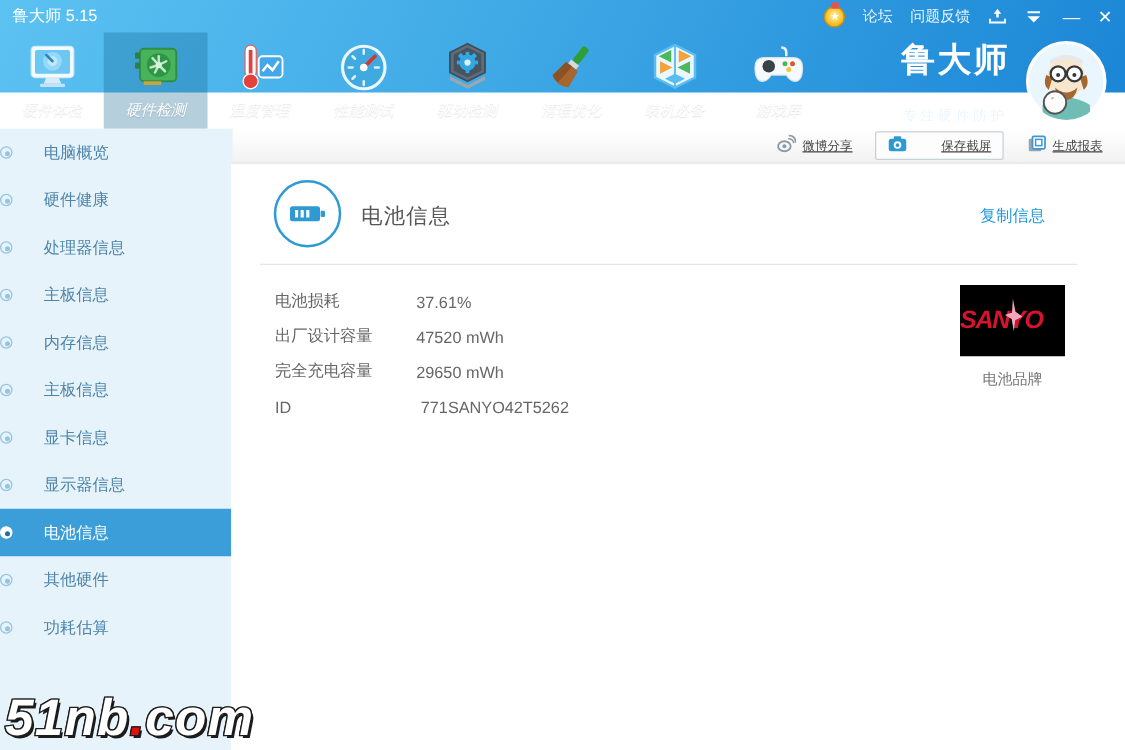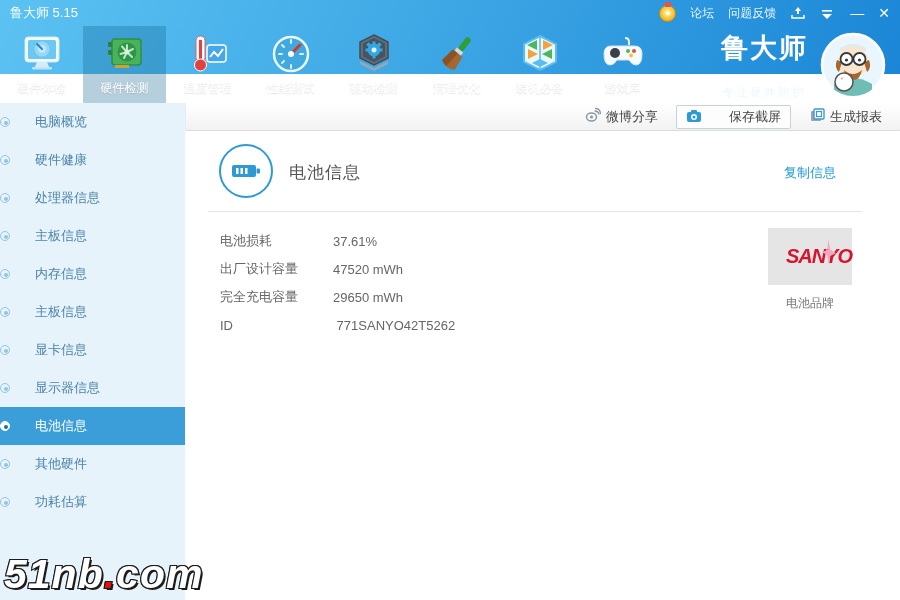--- a/index.html
+++ b/index.html
@@ -16,32 +16,32 @@
   .medal { width:17px; height:17px; border-radius:50%; background:radial-gradient(circle at 50% 45%,#ffe372 20%,#f3b71d 70%,#d99a0b 100%); border:1px solid #c78e12; position:relative; display:flex; align-items:center; justify-content:center; font-size:9px; color:#fff; }
   .medal::before { content:""; position:absolute; top:-4px; left:5px; width:6px; height:5px; background:#e5534b; }
   .tb-ico { width:16px; height:14px; display:inline-block; }
   .tb-btn { color:#fff; font-size:14px; line-height:14px; cursor:default; }
 
   
   .nav { position:absolute; top:26px; left:0; width:900px; height:77px; display:flex; }
   .nav-item { width:83px; height:77px; display:flex; flex-direction:column; align-items:center; padding-top:5px; cursor:default; }
   .nav-item.active { background:rgba(13,96,142,0.30); }
   .nav-icon { width:46px; height:46px; display:flex; align-items:center; justify-content:center; }
-  .nav-label { color:#fff; font-size:12px; margin-top:3px; text-shadow:0 1px 1px rgba(0,0,0,0.15); white-space:nowrap; }
+  .nav-label { color:#fff; font-size:12px; margin-top:3px; text-shadow:0 1px 1px rgba(0,0,0,0.15); white-space:nowrap;font-style:italic; }
   .brand { margin-left:auto; display:flex; align-items:center; padding-right:14px; gap:12px; }
   .brand-text { text-align:center; color:#fff; }
   .brand-name { font-size:27px; font-weight:bold; letter-spacing:2px; }
   .brand-slogan { font-size:11px; letter-spacing:3px; margin-top:19px; color:#eaf7ff; }
   .mascot { width:66px; height:66px; }
 
   
   .actionbar { position:absolute; top:103px; left:185px; width:715px; height:28px;
     background:linear-gradient(#ffffff,#f2f2f2); border-bottom:1px solid #dcdcdc; border-left:1px solid #e4eef5;
     display:flex; align-items:center; justify-content:flex-end; gap:18px; padding-right:18px; }
-  .ab-item { display:flex; align-items:flex-end; gap:5px; font-size:13px; color:#444; cursor:default; }
+  .ab-item { display:flex; align-items:center; gap:5px; font-size:10px; color:#444; cursor:default;text-decoration:underline; }
   .ab-item.boxed { border:1px solid #c6d2da; background:#fdfdfd; padding:2px 9px; border-radius:2px;gap:27px; }
 
   
   .sidebar { position:absolute; top:103px; left:0; width:185px; height:497px; background:#e7f3fa; }
   .side-item { height:38px; display:flex; align-items:center; cursor:default; }
   .side-bullet { width:10px; height:10px; border:1px solid #93c4e0; border-radius:50%; position:relative; flex:0 0 auto; }
   .side-bullet::after { content:""; position:absolute; left:3px; top:3px; width:4px; height:4px; border-radius:50%; background:#93c4e0; }
   .side-label { margin-left:25px; font-size:13px; color:#4c84aa; white-space:nowrap; }
   .side-item.active { background:#3b9ed9; }
   .side-item.active .side-label { color:#fff; }
@@ -52,21 +52,21 @@
   .content { position:absolute; top:131px; left:185px; width:715px; height:469px; background:#fff; }
   .c-header { position:relative; height:80px; }
   .batt-circle { position:absolute; left:34px; top:13px; width:54px; height:54px; border:2px solid #2e9ad4; border-radius:50%; display:flex; align-items:center; justify-content:center; }
   .c-title { position:absolute; left:104px; top:30px; font-size:17px; color:#555; letter-spacing:1px; }
   .copy-link { position:absolute; right:64px; top:33px; font-size:13px; color:#1e98d7; cursor:default; }
   .divider { margin:0 38px 0 23px; border-top:1px solid #e6e6e6; }
   .fields { position:absolute; left:35px; top:96px; }
   .f-row { display:flex; height:28px; align-items:center; }
   .f-label { width:113px; font-size:13px; color:#666; }
   .f-value { font-size:13px; color:#666; white-space:pre; }
-  .brand-box { position:absolute; left:583px; top:97px; width:84px; height:57px; background:#e5e5e5; display:flex; align-items:center; justify-content:flex-end; }
+  .brand-box { position:absolute; left:583px; top:97px; width:84px; height:57px; background:#000000; display:flex; align-items:center; justify-content:flex-start; }
   .sanyo { font-size:20px; font-weight:bold; font-style:italic; color:#d8132e; letter-spacing:-1px; position:relative; font-family:"Liberation Sans",sans-serif; }
   .sanyo::before { content:""; position:absolute; left:36px; top:-6px; width:14px; height:26px; background:#f2a7bc; clip-path:polygon(45% 0,60% 40%,100% 55%,60% 65%,50% 100%,38% 62%,0 50%,40% 42%); }
   .brand-caption { position:absolute; left:583px; top:164px; width:84px; text-align:center; font-size:12px; color:#777; }
 
   
   .watermark { position:absolute; left:4px; bottom:2px; font-size:41px; font-weight:900; font-style:italic; color:#fff;
     letter-spacing:1px; -webkit-text-stroke:2px #1c1c1c; paint-order:stroke fill;
     text-shadow:2px 2px 0 #1c1c1c,-1px -1px 0 #1c1c1c,1px -1px 0 #1c1c1c,-1px 1px 0 #1c1c1c; z-index:50; }
   .watermark .dot { color:#e01010; }
 </style>

